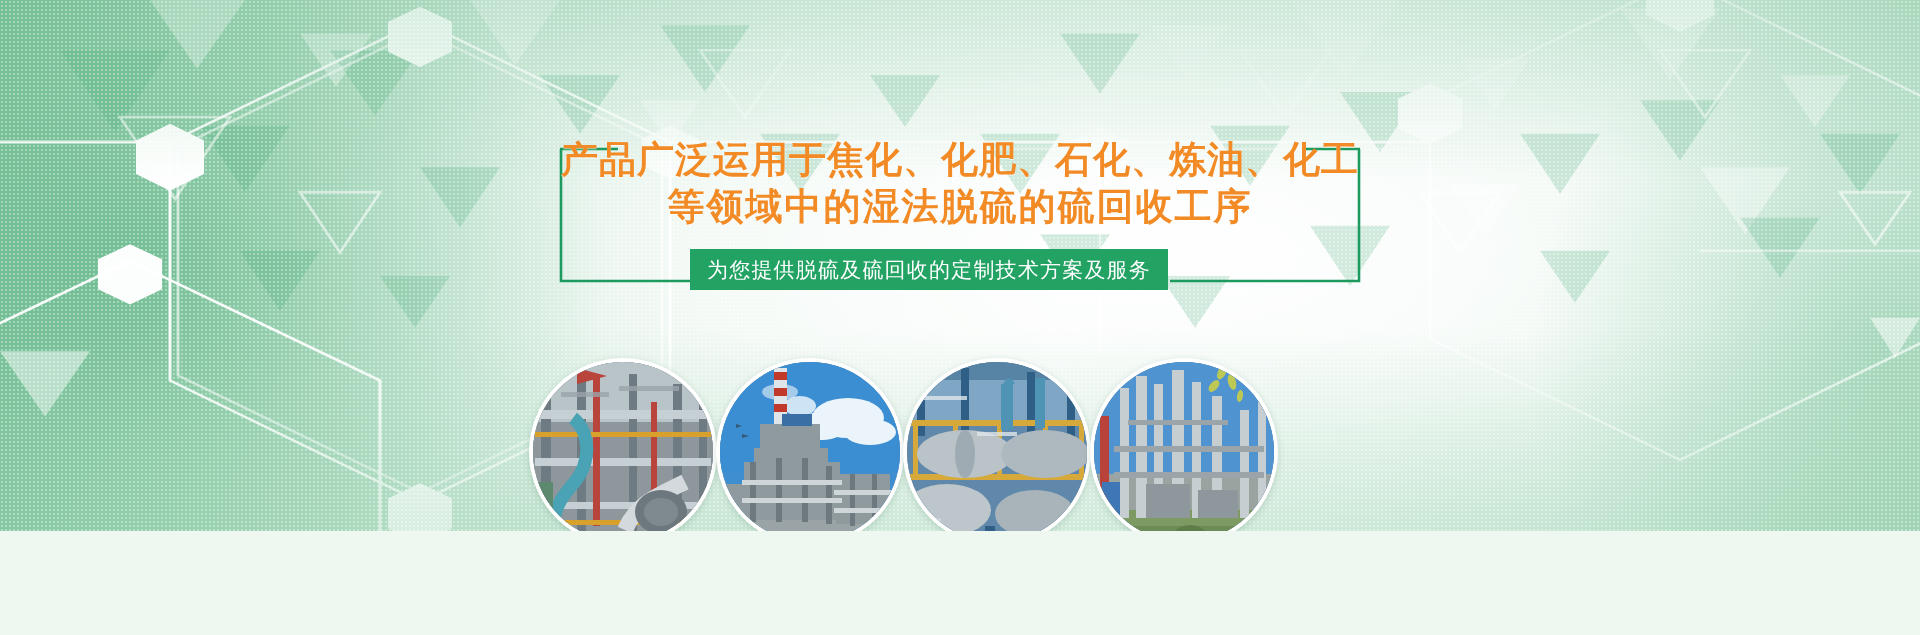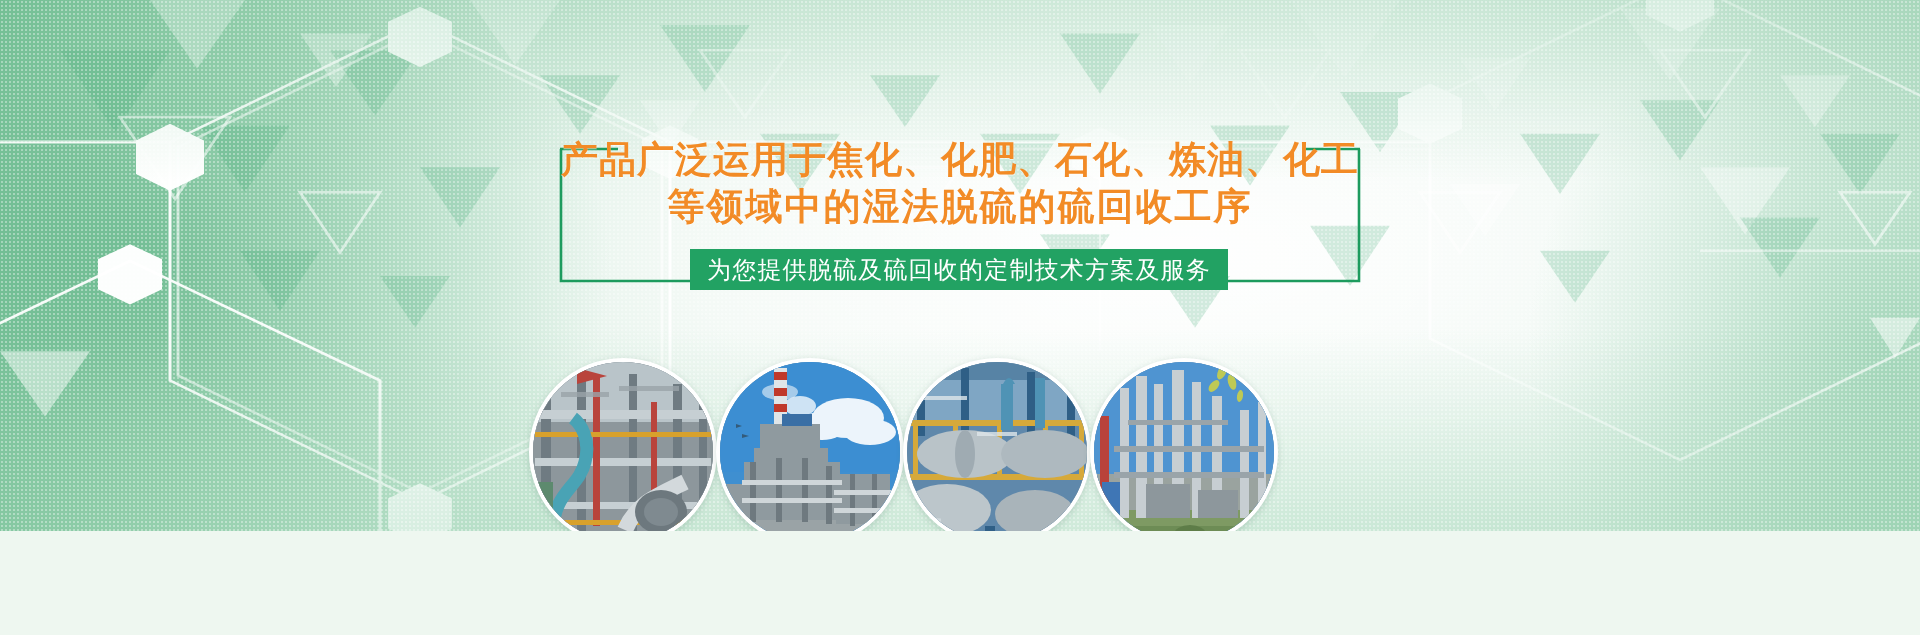--- a/index.html
+++ b/index.html
@@ -58,21 +58,21 @@
   }
   .headline .l1,.headline .l2{display:block;}
   .headline .l2{letter-spacing:2px;text-align:center;}
 
   .subbanner{
     position:absolute;left:690px;top:249px;
     height:41px;line-height:41px;
     padding:0 17px;
     background:#22a263;
     color:#ffffff;
-    font-size:24px;
+    font-size:21px;
     letter-spacing:1.2px;
     white-space:nowrap;
     font-weight:normal;
   }
 
   
   .photos{position:absolute;left:0;top:358px;width:1920px;height:200px;}
   .pcircle{
     position:absolute;top:0;width:180px;height:180px;border-radius:50%;
     overflow:hidden;

